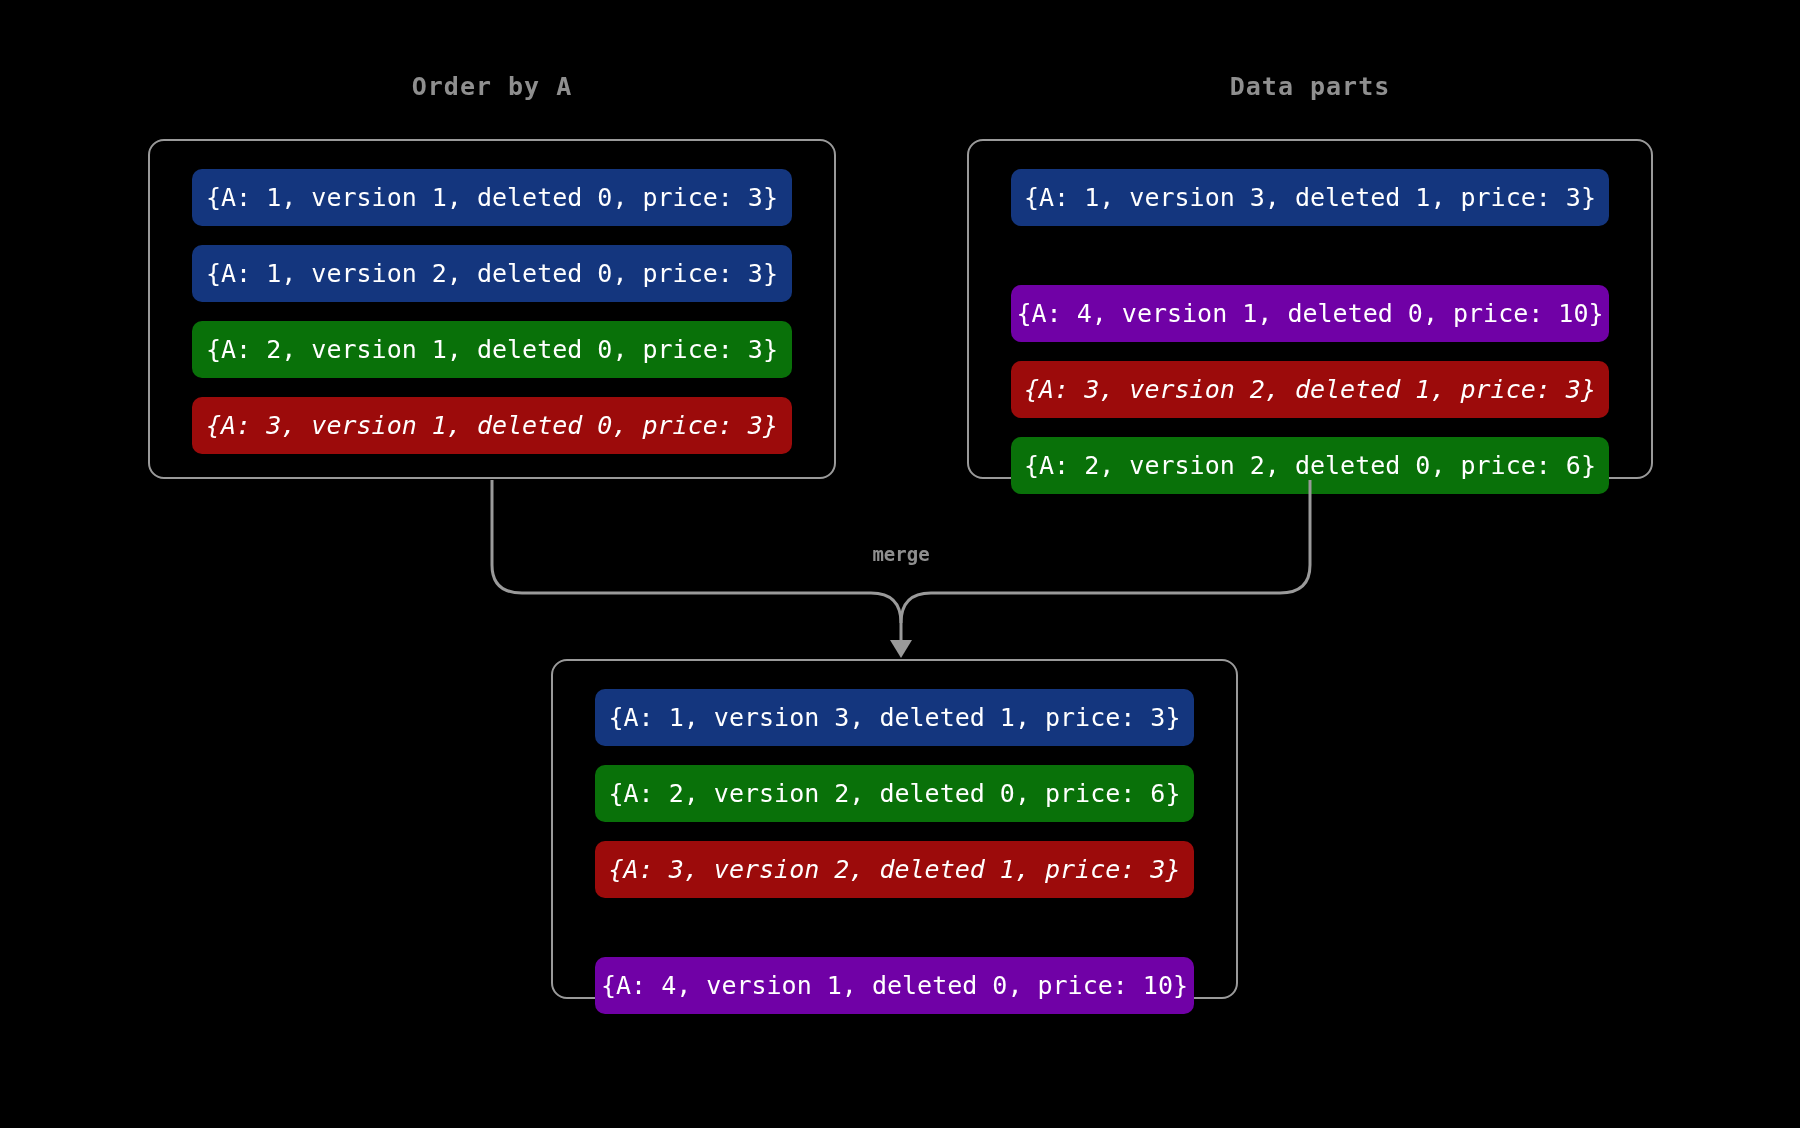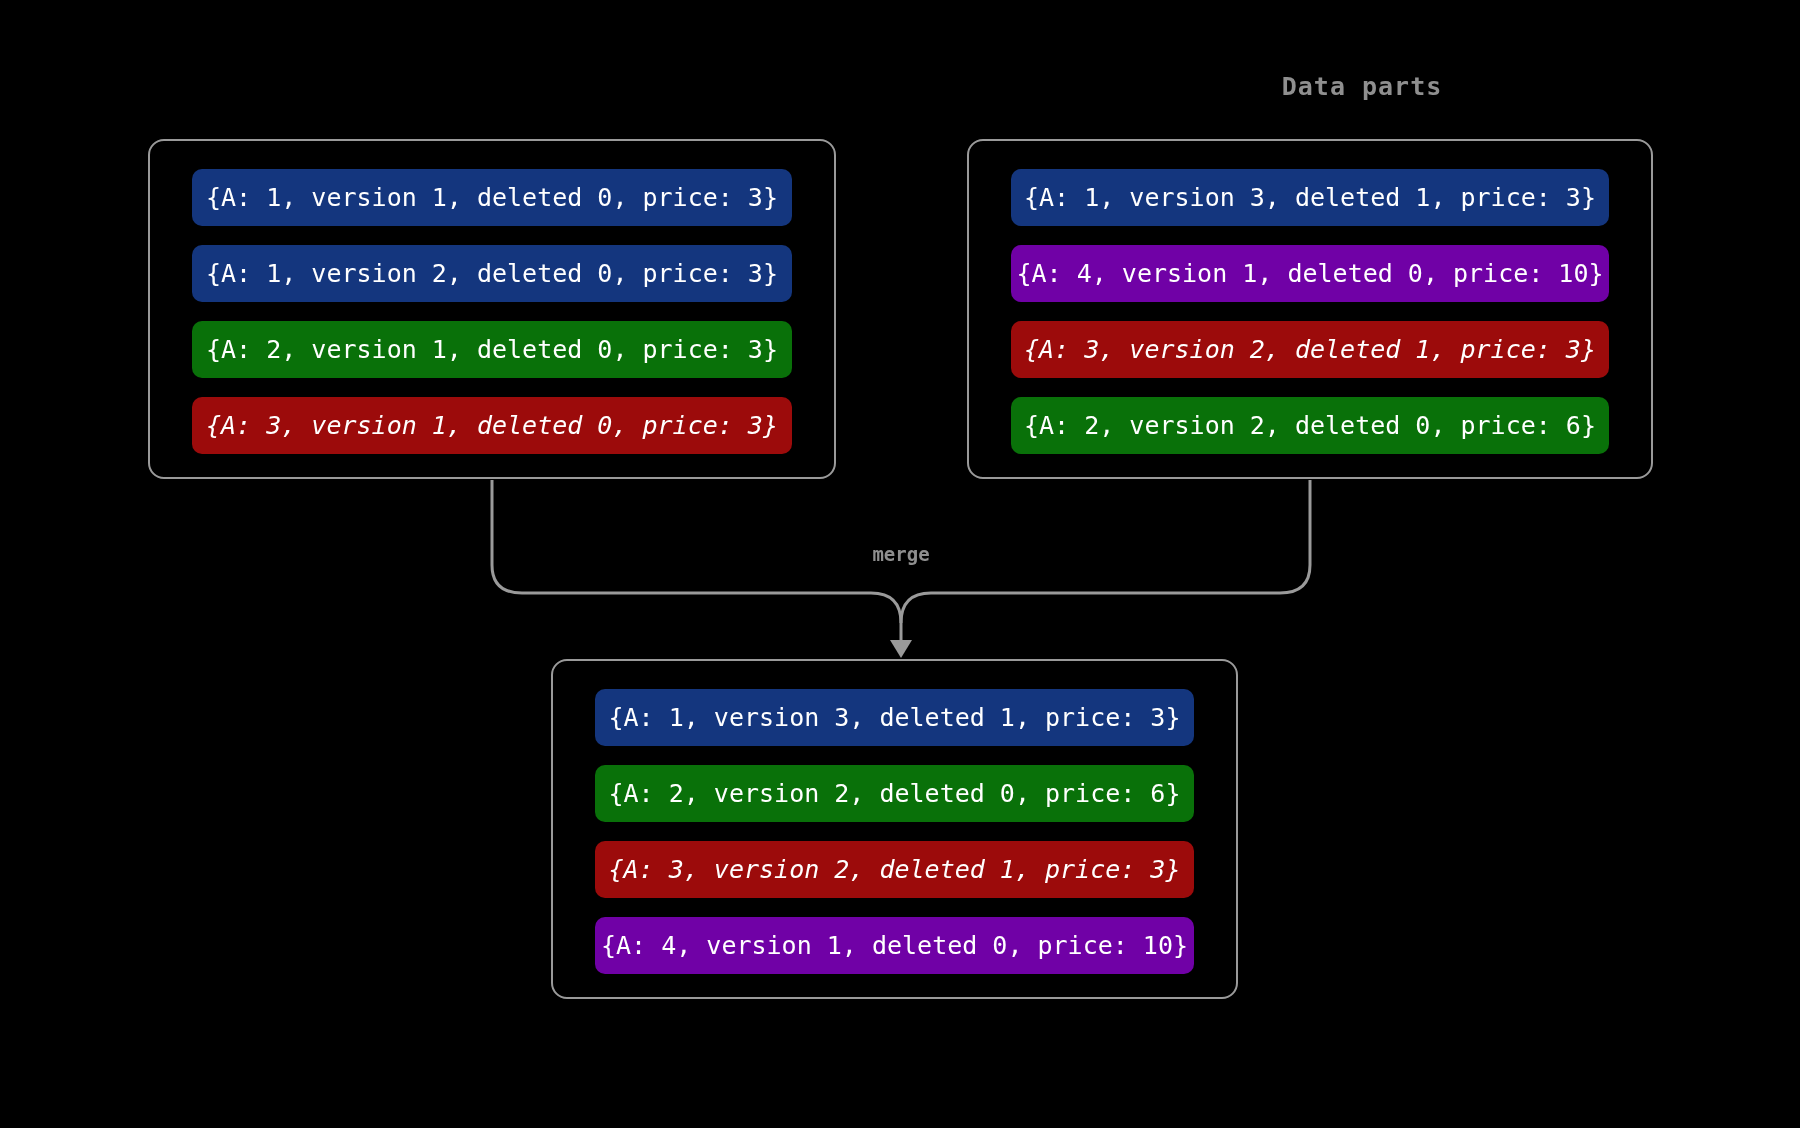--- a/index.html
+++ b/index.html
@@ -12,21 +12,21 @@
   }
   .box-title{
     position:absolute;
     text-align:center;
     font-size:25px;
     font-weight:700;
     color:var(--label,#8f8f8f);
     letter-spacing:1px;
   }
   #left-title{left:148px;width:688px;top:72px;}
-  #right-title{left:1019px;width:686px;top:72px;}
+  #right-title{left:967px;width:686px;top:72px;}
   .part-box{
     position:absolute;
     box-sizing:border-box;
     border:2.5px solid var(--border,#9a9a9a);
     border-radius:16px;
     display:flex;
     flex-direction:column;
     gap:19px;
     padding:28px 42px;
   }
@@ -40,21 +40,21 @@
     display:flex;
     align-items:center;
     justify-content:center;
     font-size:25px;
     color:var(--row_text,#fff);
     white-space:pre;
   }
   .row-blue{background:var(--blue,#14367e);}
   .row-green{background:var(--green,#097109);border-radius:10px;}
   .row-red{background:var(--red,#9c0b0b);font-style:italic;}
-  .row-purple{background:var(--purple,#7001a6);}
+  .row-purple{background:var(--purple,#7001a6);margin-top:40px;}
   #merge-label{
     position:absolute;
     left:795px;top:543px;width:212px;
     text-align:center;
     font-size:19px;
     font-weight:700;
     color:var(--label,#8f8f8f);
   }
   #connector-svg{
     position:absolute;
@@ -69,20 +69,21 @@
   #connector-svg polygon{
     fill:var(--border,#9a9a9a);
     stroke:none;
   }
 </style>
 </head>
 <body>
 
 <div id="canvas">
 
+  <div id="left-title" class="box-title">Order by A</div>
 
   <div id="right-title" class="box-title">Data parts</div>
 
   <div id="left-box" class="part-box">
       <div class="row row-blue">{A: 1, version 1, deleted 0, price: 3}</div>
       <div class="row row-blue">{A: 1, version 2, deleted 0, price: 3}</div>
       <div class="row row-green">{A: 2, version 1, deleted 0, price: 3}</div>
       <div class="row row-red">{A: 3, version 1, deleted 0, price: 3}</div>
     </div>
 

